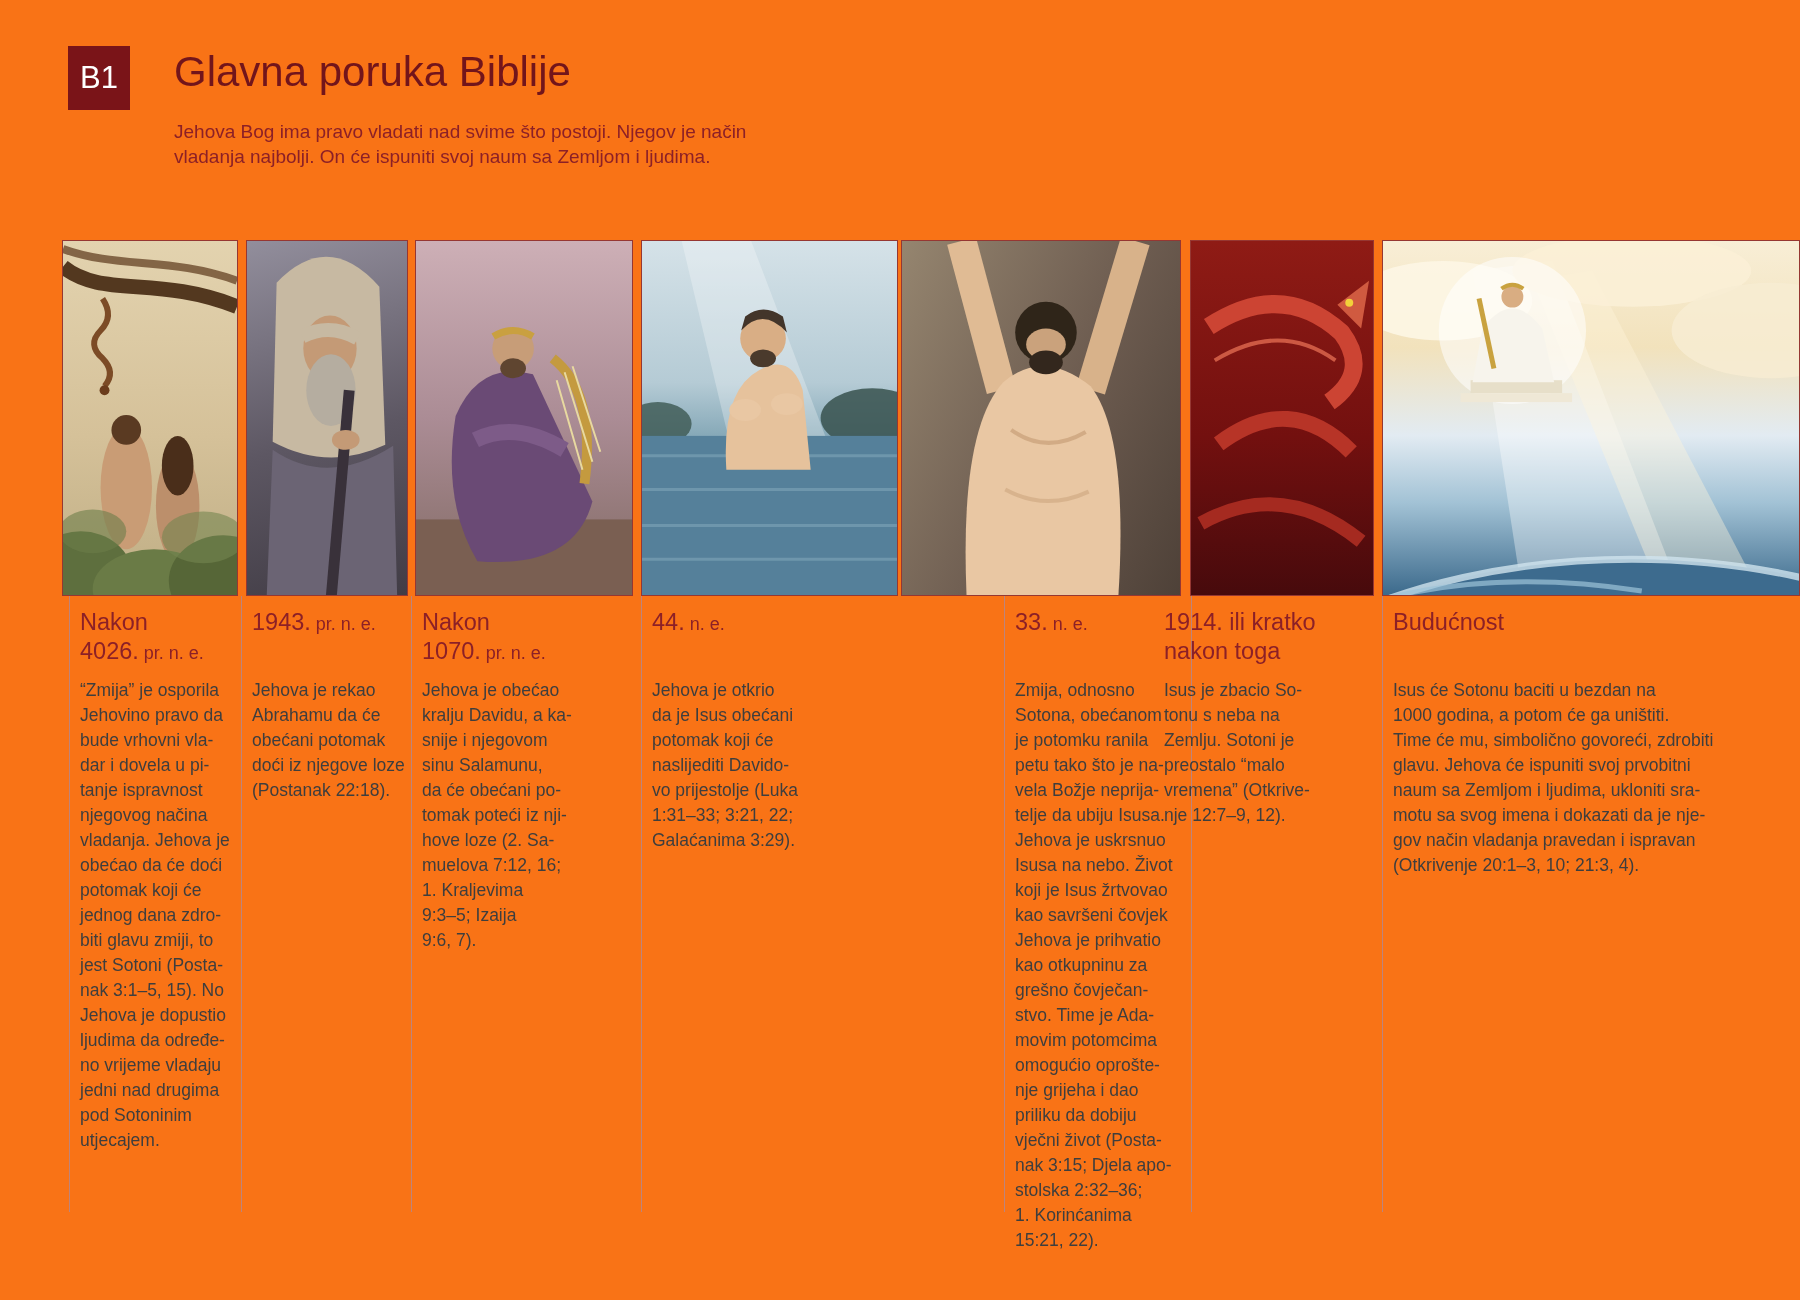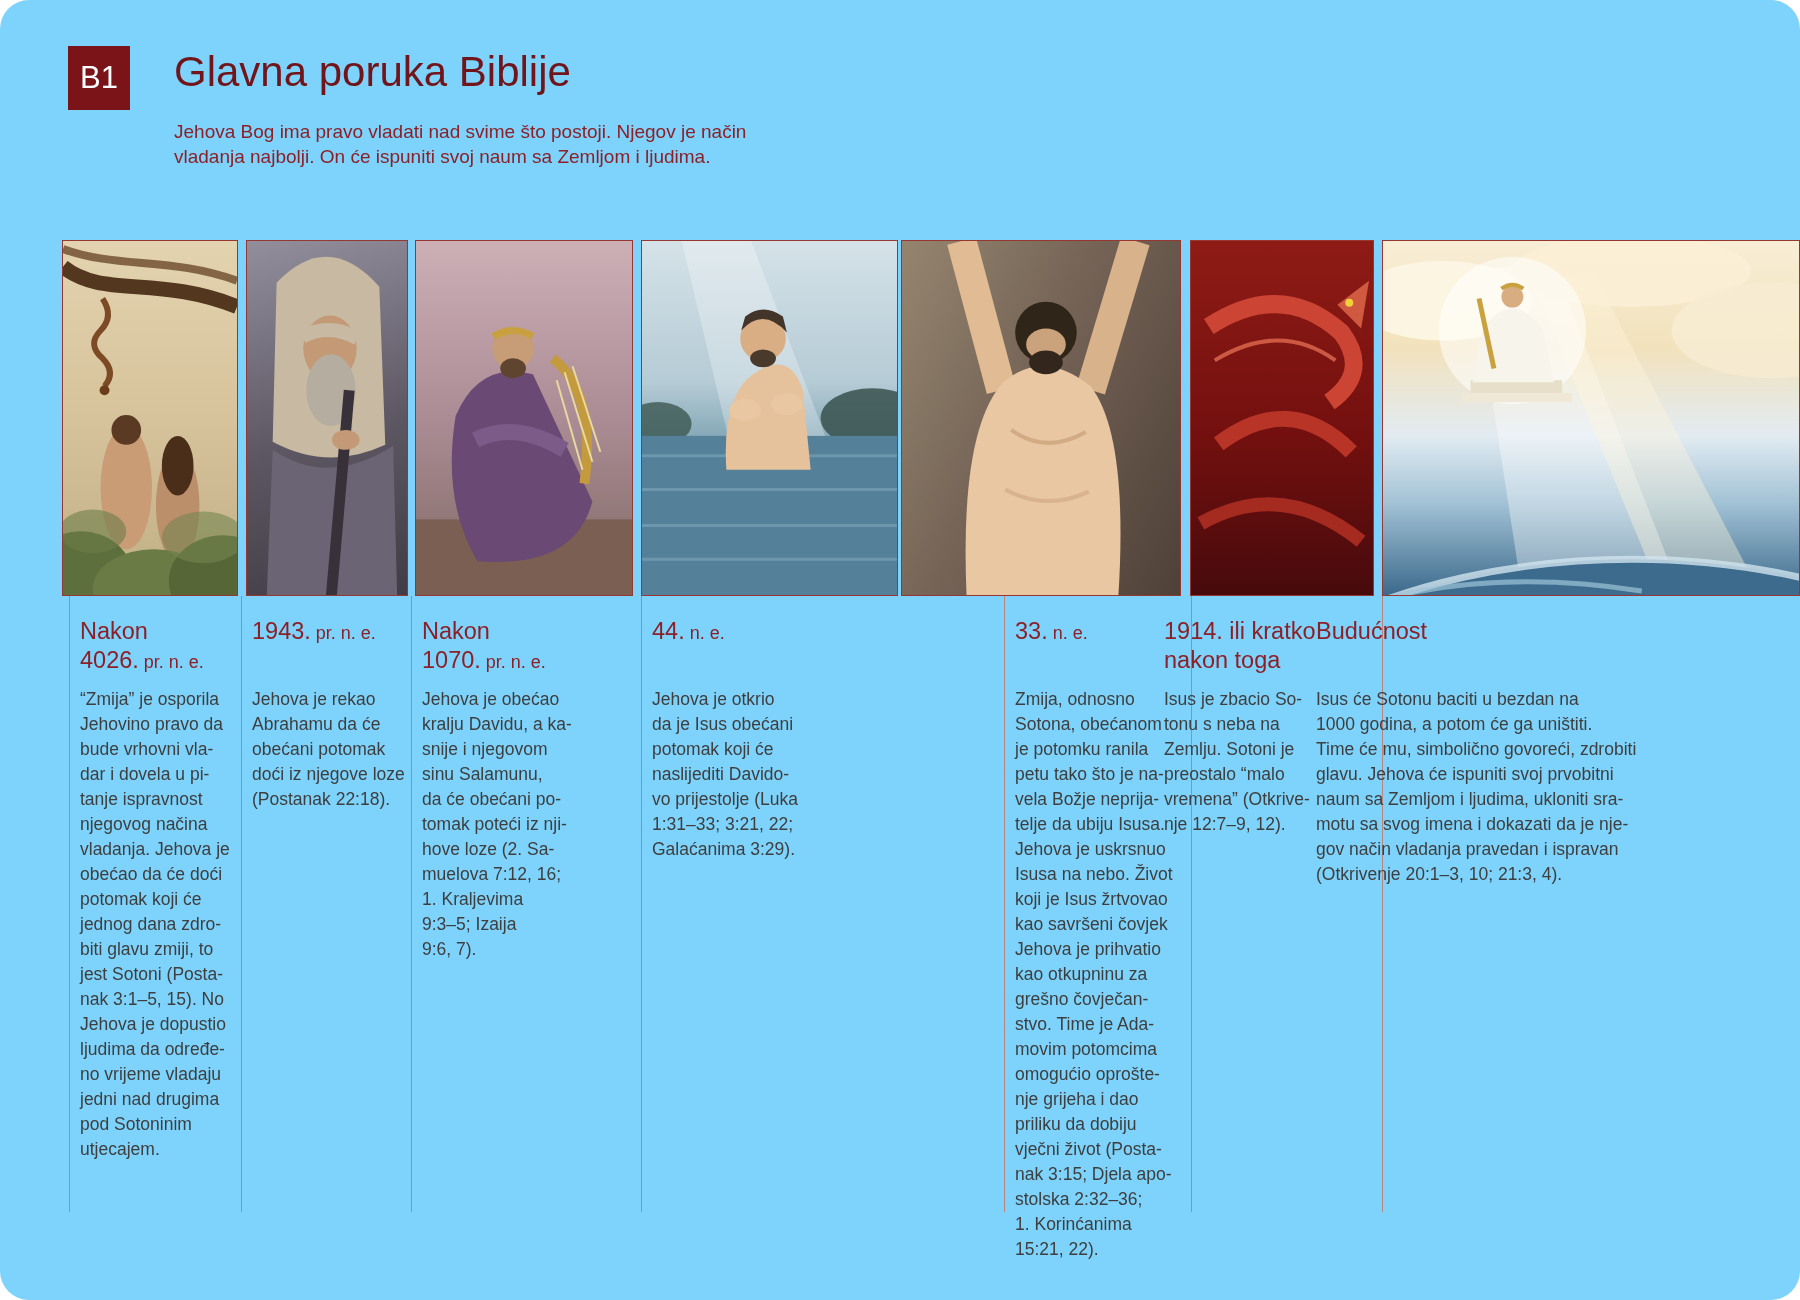--- a/index.html
+++ b/index.html
@@ -1,17 +1,17 @@
 <!DOCTYPE html>
 <html><head>
 <meta charset="utf-8">
 <style>
   html,body{margin:0;padding:0;background:#ffffff;}
-  .page{position:relative;width:1800px;height:1300px;background:#7dd3fc;overflow:hidden;
-        font-family:"Liberation Sans", sans-serif;color:#3e3e3e;border-radius:29px;}
+  .page{position:relative;width:1800px;height:1300px;background:#f97316;overflow:hidden;
+        font-family:"Liberation Sans", sans-serif;color:#3e3e3e;}
 
   
   .badge{position:absolute;left:68px;top:46px;width:62px;height:64px;background:#7a1418;
          color:#fff;font-size:31px;display:flex;align-items:center;justify-content:center;}
   .title{position:absolute;left:174px;top:48px;font-size:42px;color:#72151b;}
   .subtitle{position:absolute;left:174px;top:119px;font-size:19px;line-height:25px;
             color:#8c2027;white-space:pre-line;}
 
   
   .panel-img{position:absolute;top:240px;height:356px;border:1px solid #963732;
@@ -23,21 +23,21 @@
   #img4{left:641px;width:257px;background:linear-gradient(#d5e2e8,#b5cbd5 40%,#7da2b2 58%,#527e95);}
   #img5{left:901px;width:280px;background:linear-gradient(115deg,#95856f,#6d5c50 55%,#4e4138);}
   #img6{left:1190px;width:184px;background:linear-gradient(#8f1b15,#73100f 55%,#470a0c);}
   #img7{left:1382px;width:418px;background:linear-gradient(#f8eed6 0%,#f2e2bc 30%,#e2ebf2 55%,#a2c2d5 74%,#3c6a8c);}
 
   
   .vline{position:absolute;top:596px;height:616px;width:1px;background:#bd847c;}
 
   
   .tcol{position:absolute;top:608px;}
-  .thead{font-size:23.5px;line-height:29px;color:#8c2027;white-space:pre-line;height:70px;margin-top:9px;}
+  .thead{font-size:23.5px;line-height:29px;color:#8c2027;white-space:pre-line;height:70px;}
   .thead .suffix{font-size:18px;}
   .tbody{font-size:17.5px;line-height:25px;color:#3e3e3e;white-space:pre-line;}
 </style>
 </head>
 <body>
 
 <div class="page">
 
   <div class="badge">B1</div>
   <div class="title">Glavna poruka Biblije</div>
@@ -248,21 +248,21 @@
     <div class="thead"><span>1914. ili kratko
 nakon toga</span><span class="suffix"></span></div>
     <div class="tbody">Isus je zbacio So-
 tonu s neba na
 Zemlju. Sotoni je
 preostalo “malo
 vremena” (Otkrive-
 nje 12:7–9, 12).</div>
   </div>
 
-  <div class="tcol" style="left:1316px;width:380px">
+  <div class="tcol" style="left:1393px;width:380px">
     <div class="thead"><span>Budućnost</span><span class="suffix"></span></div>
     <div class="tbody">Isus će Sotonu baciti u bezdan na
 1000 godina, a potom će ga uništiti.
 Time će mu, simbolično govoreći, zdrobiti
 glavu. Jehova će ispuniti svoj prvobitni
 naum sa Zemljom i ljudima, ukloniti sra-
 motu sa svog imena i dokazati da je nje-
 gov način vladanja pravedan i ispravan
 (Otkrivenje 20:1–3, 10; 21:3, 4).</div>
   </div>

